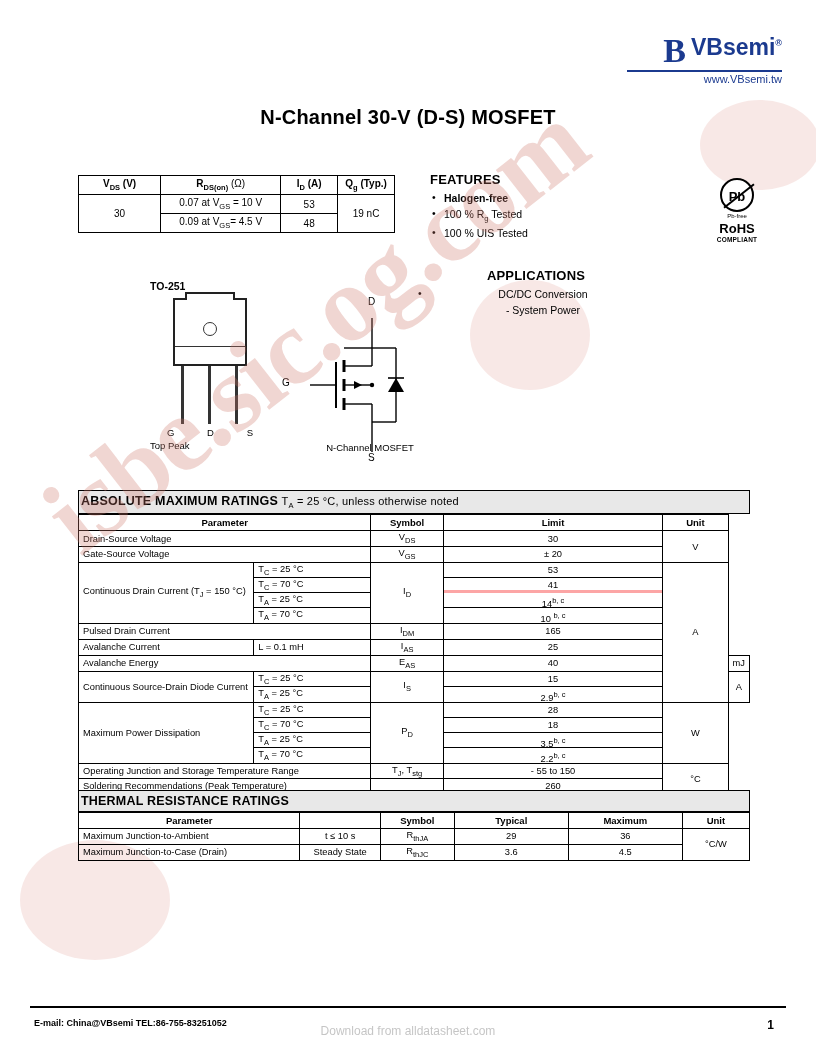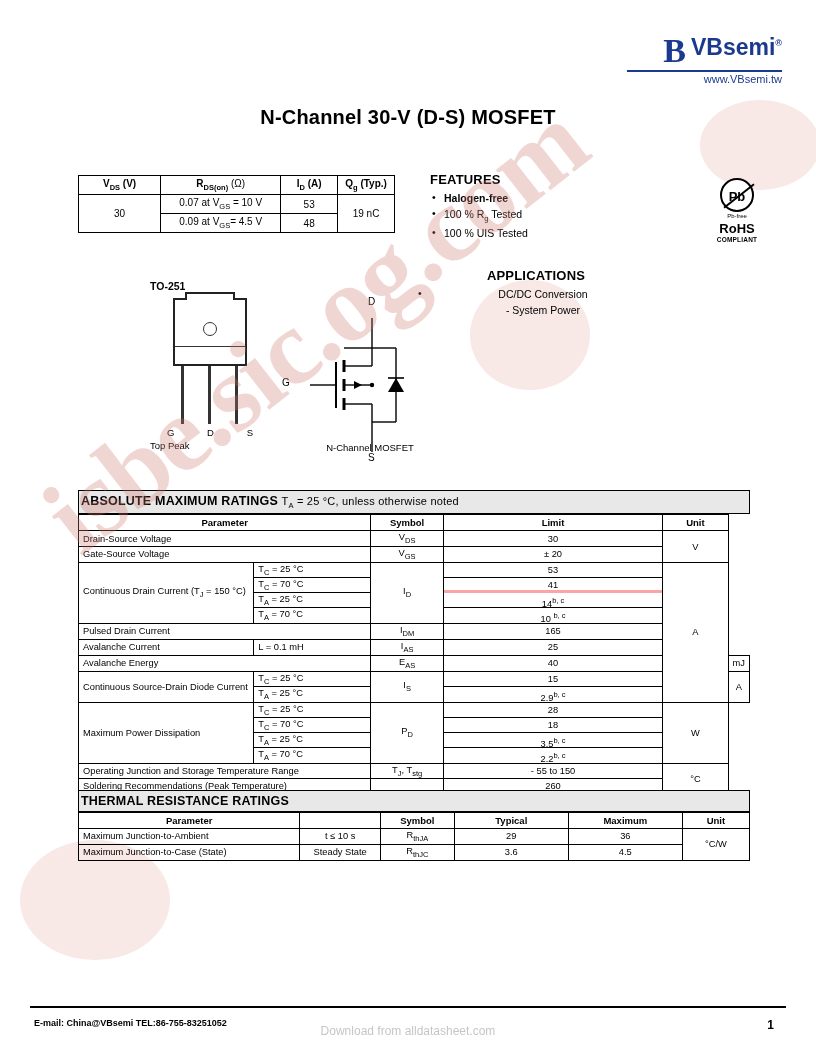--- a/index.html
+++ b/index.html
@@ -446,21 +446,21 @@
       </tr>
       <tr>
         <td class="p">Maximum Junction-to-Ambient</td>
         <td class="c">t ≤ 10 s</td>
         <td class="c">R<sub>thJA</sub></td>
         <td class="c">29</td>
         <td class="c">36</td>
         <td class="c" rowspan="2">°C/W</td>
       </tr>
       <tr>
-        <td class="p">Maximum Junction-to-Case (State)</td>
+        <td class="p">Maximum Junction-to-Case (Drain)</td>
         <td class="c">Steady State</td>
         <td class="c">R<sub>thJC</sub></td>
         <td class="c">3.6</td>
         <td class="c">4.5</td>
       </tr>
     </tbody>
       </table>
   </div>
 
 

